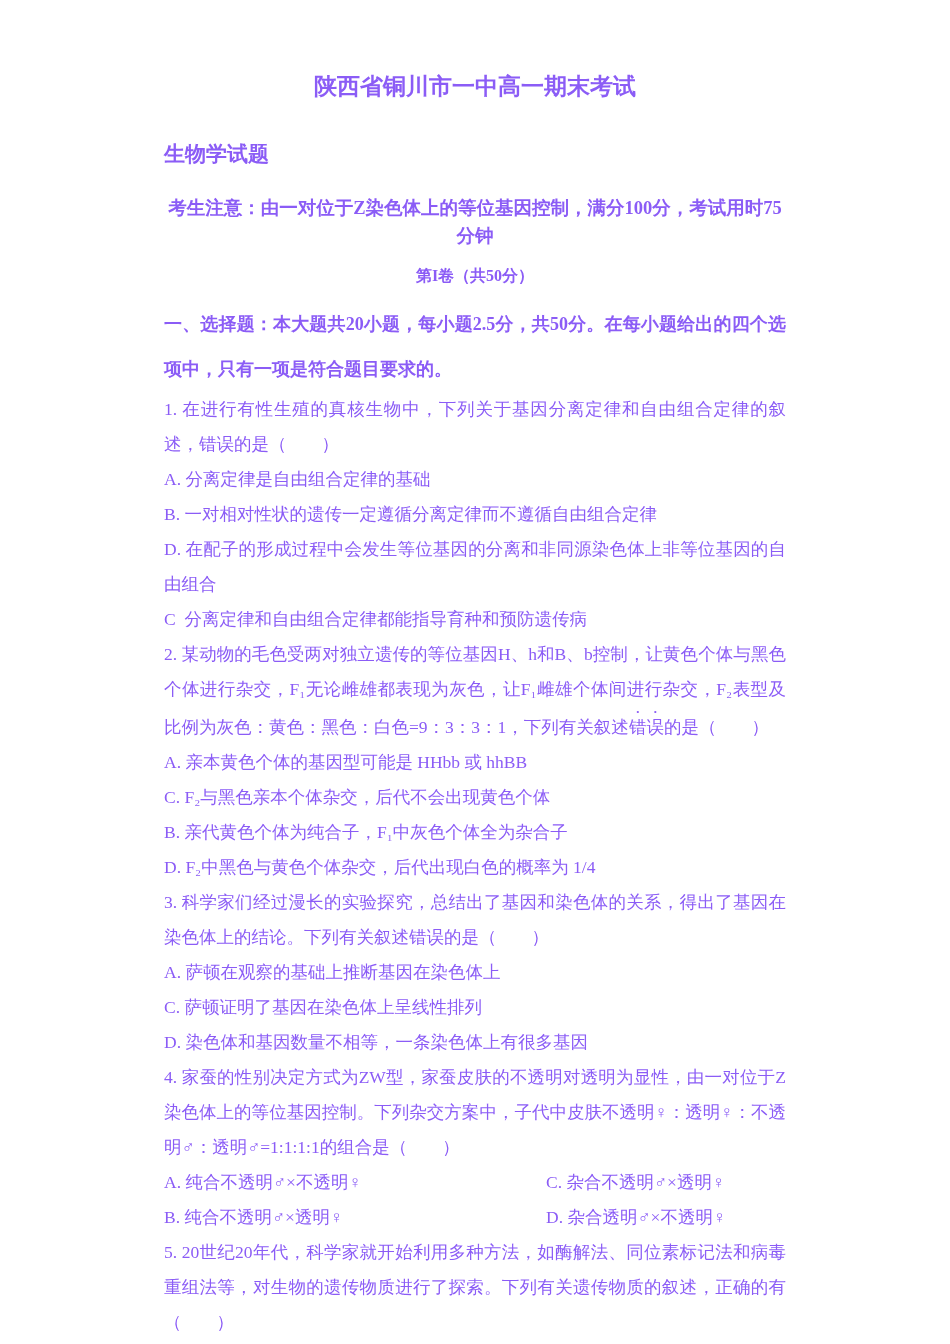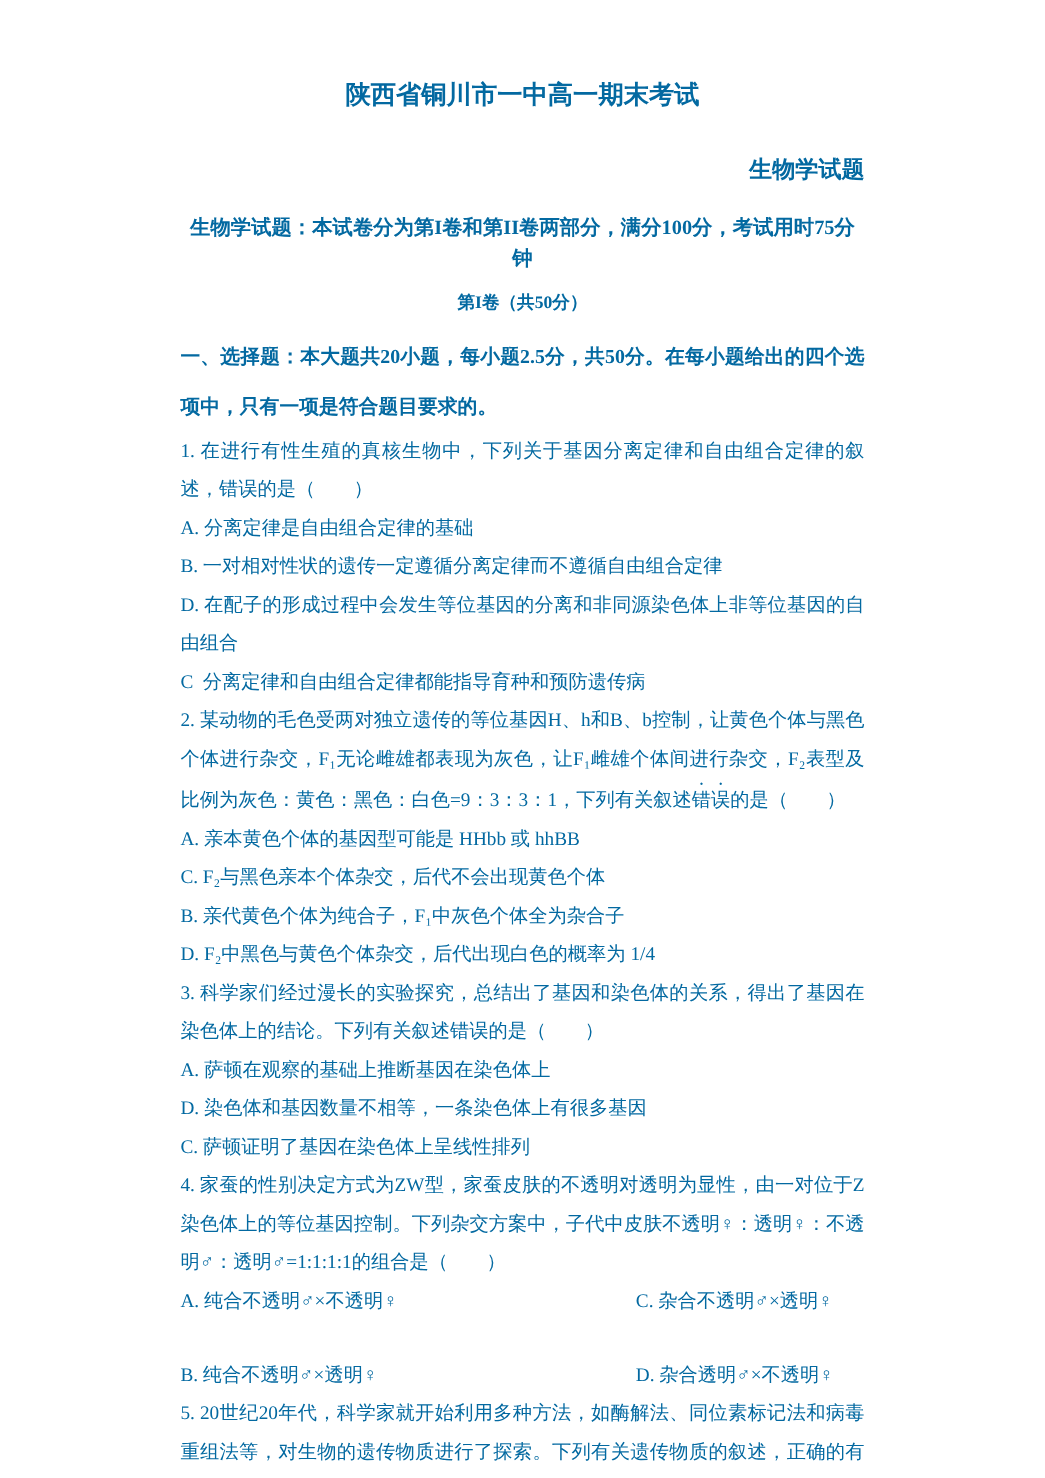--- a/index.html
+++ b/index.html
@@ -8,36 +8,36 @@
     background: #ffffff;
   }
   .page {
     position: relative;
     width: 798px;
     height: 1344px;
     box-sizing: border-box;
     margin: 0 auto;
     padding: 72px 88px 40px 88px;
     background: #ffffff;
-    color: #0369a1;
+    color: #8b5cf6;
     font-family: "Liberation Serif", "DejaVu Serif", serif;
   }
   .title {
     margin: 0;
     font-size: 23px;
     line-height: 30px;
     font-weight: bold;
     text-align: center;
   }
   .subtitle {
     margin: 38px 0 14px 0;
     font-size: 21px;
     line-height: 28px;
     font-weight: bold;
-    text-align: right;
+    text-align: left;
   }
   .notice {
     margin: 26px 0 0 0;
     font-size: 18.5px;
     line-height: 28px;
     font-weight: bold;
     text-align: center;
   }
   .volume {
     margin: 12px 0 0 0;
@@ -60,38 +60,37 @@
     margin: 0;
     font-size: 17.5px;
     line-height: 35px;
     text-align: justify;
     white-space: pre-wrap;
     word-break: break-word;
   }
   .options-2col {
     display: grid;
     grid-template-columns: 382px auto;
-    gap: 32px;
   }
   .emph {
     -webkit-text-emphasis: filled dot;
     -webkit-text-emphasis-position: over right;
     text-emphasis: filled dot;
     text-emphasis-position: over right;
   }
 </style>
 </head>
 <body>
 
 <div class="page">
 
   <header>
     <h1 class="title">陕西省铜川市一中高一期末考试</h1>
     <h2 class="subtitle">生物学试题</h2>
-    <p class="notice">生物学试题：本试卷分为第I卷和第II卷两部分，满分100分，考试用时75分钟</p>
+    <p class="notice">考生注意：由一对位于Z染色体上的等位基因控制，满分100分，考试用时75分钟</p>
     <p class="volume">第I卷（共50分）</p>
     <p class="section-heading">一、选择题：本大题共20小题，每小题2.5分，共50分。在每小题给出的四个选项中，只有一项是符合题目要求的。</p>
   </header>
 
   <main>
 
     <section class="question">
       <p class="stem">1. 在进行有性生殖的真核生物中，下列关于基因分离定律和自由组合定律的叙述，错误的是（　　）</p>
       <p class="option">A. 分离定律是自由组合定律的基础</p>
       <p class="option">B. 一对相对性状的遗传一定遵循分离定律而不遵循自由组合定律</p>
@@ -103,22 +102,22 @@
       <p class="stem"><span>2. 某动物的毛色受两对独立遗传的等位基因H、h和B、b控制，让黄色个体与黑色个体进行杂交，F₁无论雌雄都表现为灰色，让F₁雌雄个体间进行杂交，F₂表型及比例为灰色：黄色：黑色：白色=9：3：3：1，下列有关叙述</span><span class="emph">错误</span><span>的是（　　）</span></p>
       <p class="option">A. 亲本黄色个体的基因型可能是 HHbb 或 hhBB</p>
       <p class="option">C. F₂与黑色亲本个体杂交，后代不会出现黄色个体</p>
       <p class="option">B. 亲代黄色个体为纯合子，F₁中灰色个体全为杂合子</p>
       <p class="option">D. F₂中黑色与黄色个体杂交，后代出现白色的概率为 1/4</p>
     </section>
 
     <section class="question">
       <p class="stem">3. 科学家们经过漫长的实验探究，总结出了基因和染色体的关系，得出了基因在染色体上的结论。下列有关叙述错误的是（　　）</p>
       <p class="option">A. 萨顿在观察的基础上推断基因在染色体上</p>
+      <p class="option">C. 萨顿证明了基因在染色体上呈线性排列</p>
       <p class="option">D. 染色体和基因数量不相等，一条染色体上有很多基因</p>
-      <p class="option">C. 萨顿证明了基因在染色体上呈线性排列</p>
     </section>
 
     <section class="question">
       <p class="stem">4. 家蚕的性别决定方式为ZW型，家蚕皮肤的不透明对透明为显性，由一对位于Z染色体上的等位基因控制。下列杂交方案中，子代中皮肤不透明♀：透明♀：不透明♂：透明♂=1:1:1:1的组合是（　　）</p>
       <div class="options-2col">
         <p class="option">A. 纯合不透明♂×不透明♀</p>
         <p class="option">C. 杂合不透明♂×透明♀</p>
         <p class="option">B. 纯合不透明♂×透明♀</p>
         <p class="option">D. 杂合透明♂×不透明♀</p>
       </div>

